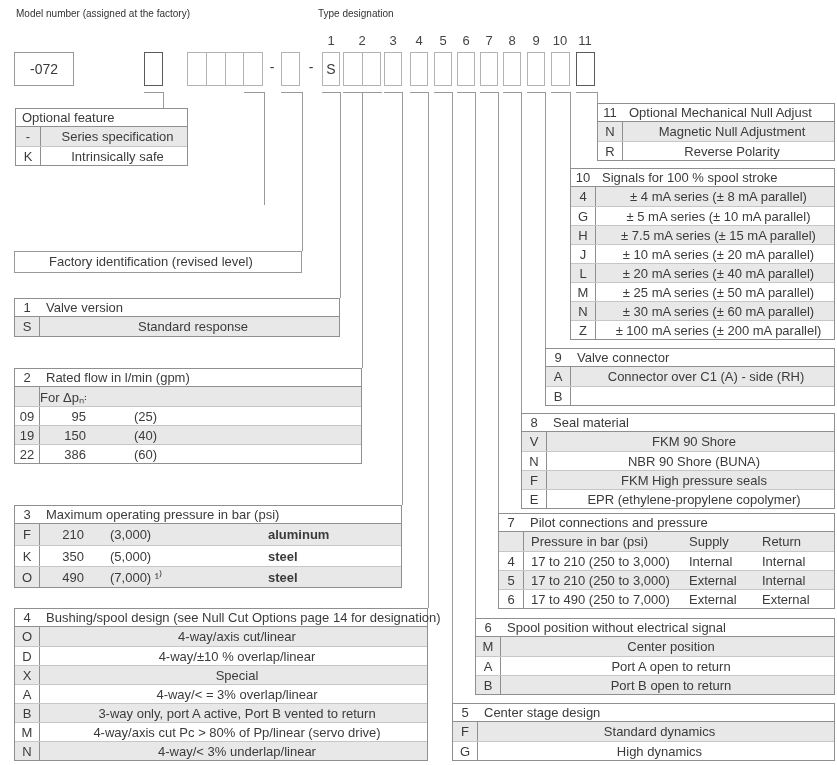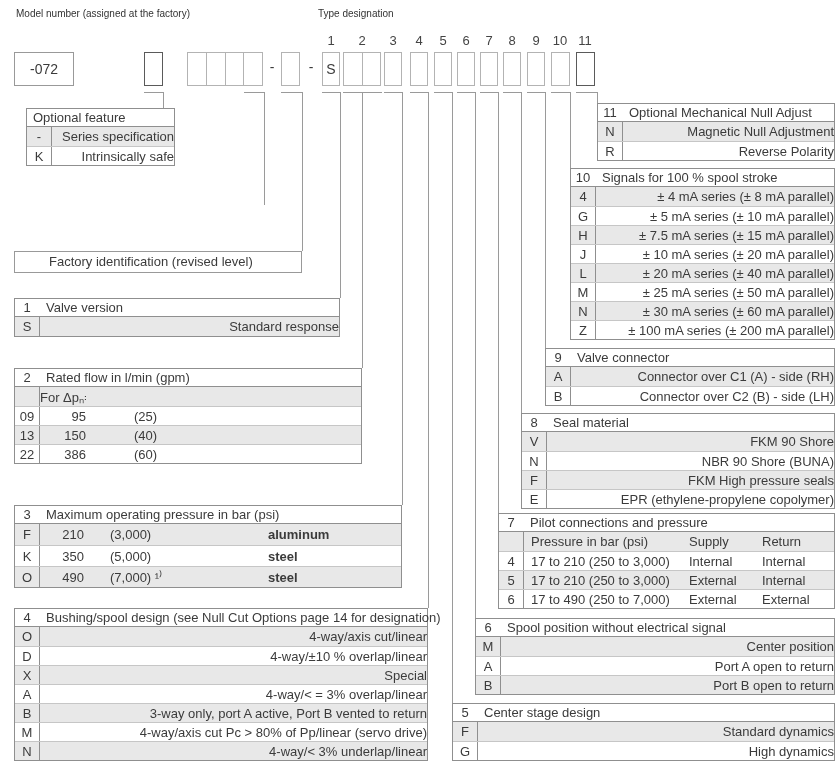--- a/index.html
+++ b/index.html
@@ -32,21 +32,21 @@
   #t-opt .tr.hdr .title{padding-left:6px;}
   #t-flow .c0{flex:0 0 46px;text-align:right;padding-left:0;}
   #t-flow .c1{flex:0 0 auto;padding-left:48px;}
   #t-press .tr:not(.hdr){height:21px;}
   #t-press .c0{flex:0 0 44px;text-align:right;padding-left:0;}
   #t-press .c1{flex:0 0 96px;padding-left:26px;}
   #t-press .c2{flex:1 1 auto;padding-left:62px;font-weight:bold;}
   #t-pilot .c0{flex:1 1 auto;}
   #t-pilot .c1{flex:0 0 66px;}
   #t-pilot .c2{flex:0 0 72px;}
-  .tbl .c.only{flex:1 1 auto;text-align:right;padding-left:7px;}
+  .tbl .c.only{flex:1 1 auto;text-align:center;padding-left:7px;}
 </style>
 </head>
 <body>
 
 <div class="page">
 
   <div class="hdrlabel" style="left:16px;top:8px;">Model number (assigned at the factory)</div>
   <div class="hdrlabel" style="left:318px;top:8px;">Type designation</div>
 
   <span class="posnum" style="left:331px;">1</span>
@@ -83,21 +83,21 @@
   <div class="cbox" style="left:434px;top:52px;width:18px;"></div>
   <div class="cbox" style="left:457px;top:52px;width:18px;"></div>
   <div class="cbox" style="left:480px;top:52px;width:18px;"></div>
   <div class="cbox" style="left:503px;top:52px;width:18px;"></div>
   <div class="cbox" style="left:527px;top:52px;width:18px;"></div>
   <div class="cbox" style="left:551px;top:52px;width:19px;"></div>
   <div class="cbox dark" style="left:576px;top:52px;width:19px;"></div>
 
   <div class="labelbox" style="left:14px;top:251px;width:288px;padding-left:34px;">Factory identification (revised level)</div>
 
-  <div class="tbl" id="t-opt" style="left:26px;top:108px;width:149px;">
+  <div class="tbl" id="t-opt" style="left:15px;top:108px;width:173px;">
       <div class="tr hdr">
         <div class="title">Optional feature</div>
       </div>
       <div class="tr shade">
         <div class="code">-</div>
         <div class="c c0 only">Series specification</div>
       </div>
       <div class="tr">
         <div class="code">K</div>
         <div class="c c0 only">Intrinsically safe</div>
@@ -121,21 +121,21 @@
       <div class="tr shade">
         <div class="code"></div>
         <div class="c c0 only">For Δpₙ= 35 bar (500 psi) per spool land</div>
       </div>
       <div class="tr">
         <div class="code">09</div>
         <div class="c c0">95</div>
         <div class="c c1">(25)</div>
       </div>
       <div class="tr shade">
-        <div class="code">13</div>
+        <div class="code">19</div>
         <div class="c c0">150</div>
         <div class="c c1">(40)</div>
       </div>
       <div class="tr">
         <div class="code">22</div>
         <div class="c c0">386</div>
         <div class="c c1">(60)</div>
       </div>
     </div>
   <div class="tbl" id="t-press" style="left:14px;top:505px;width:388px;">
@@ -284,21 +284,20 @@
       <div class="tr hdr">
         <div class="num">9</div>
         <div class="title">Valve connector</div>
       </div>
       <div class="tr shade">
         <div class="code">A</div>
         <div class="c c0 only">Connector over C1 (A) - side (RH)</div>
       </div>
       <div class="tr">
         <div class="code">B</div>
-        <div class="c c0 only">Connector over C2 (B) - side (LH)</div>
       </div>
     </div>
   <div class="tbl" id="t-sig" style="left:570px;top:168px;width:265px;">
       <div class="tr hdr">
         <div class="num">10</div>
         <div class="title">Signals for 100 % spool stroke</div>
       </div>
       <div class="tr shade">
         <div class="code">4</div>
         <div class="c c0 only">± 4 mA series (± 8 mA parallel)</div>

